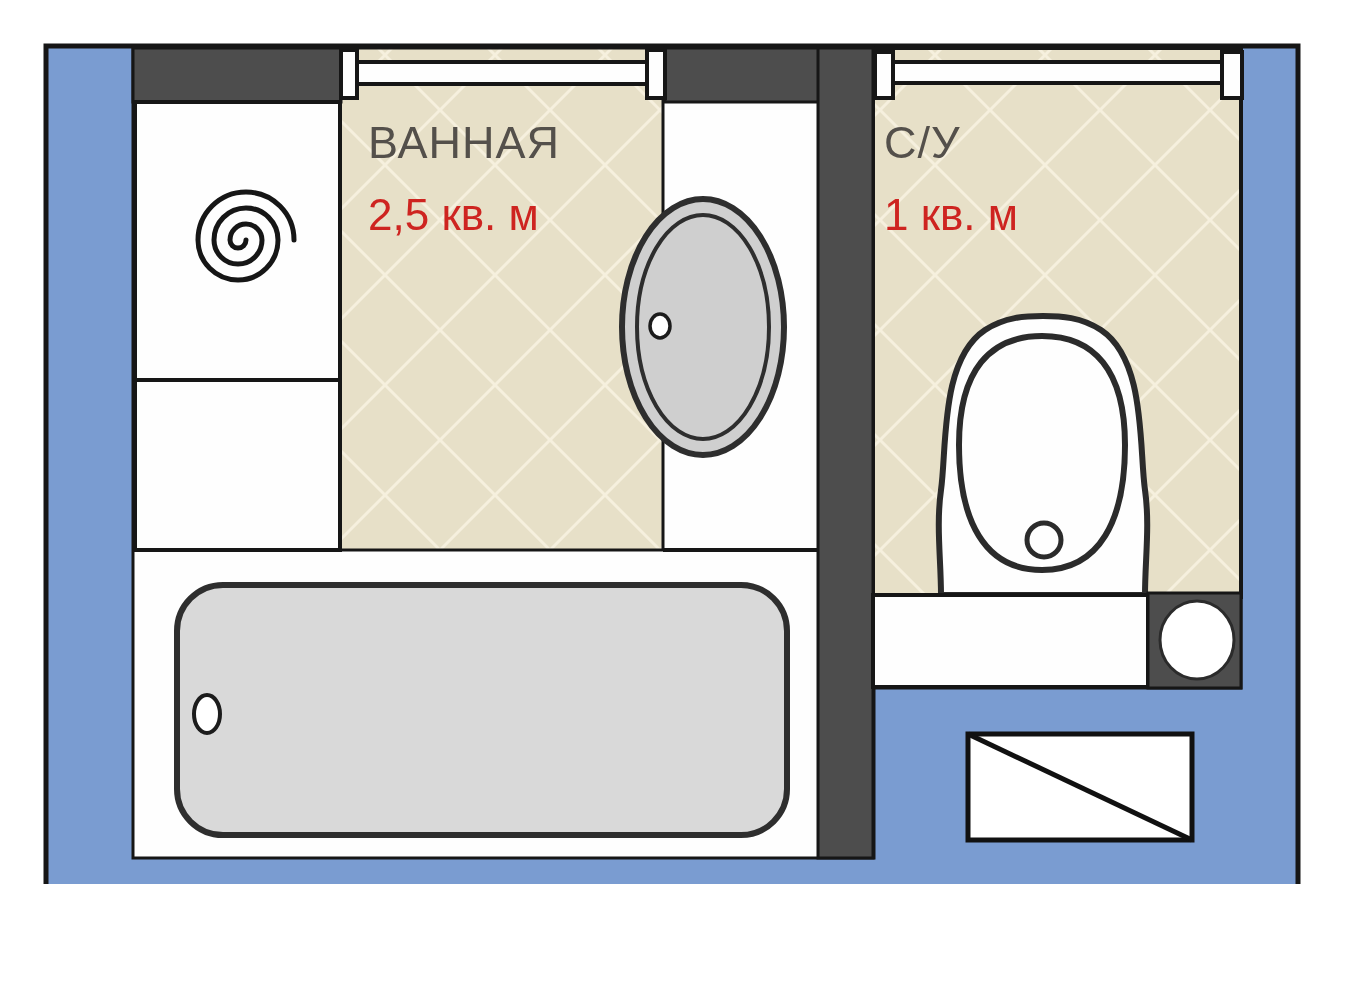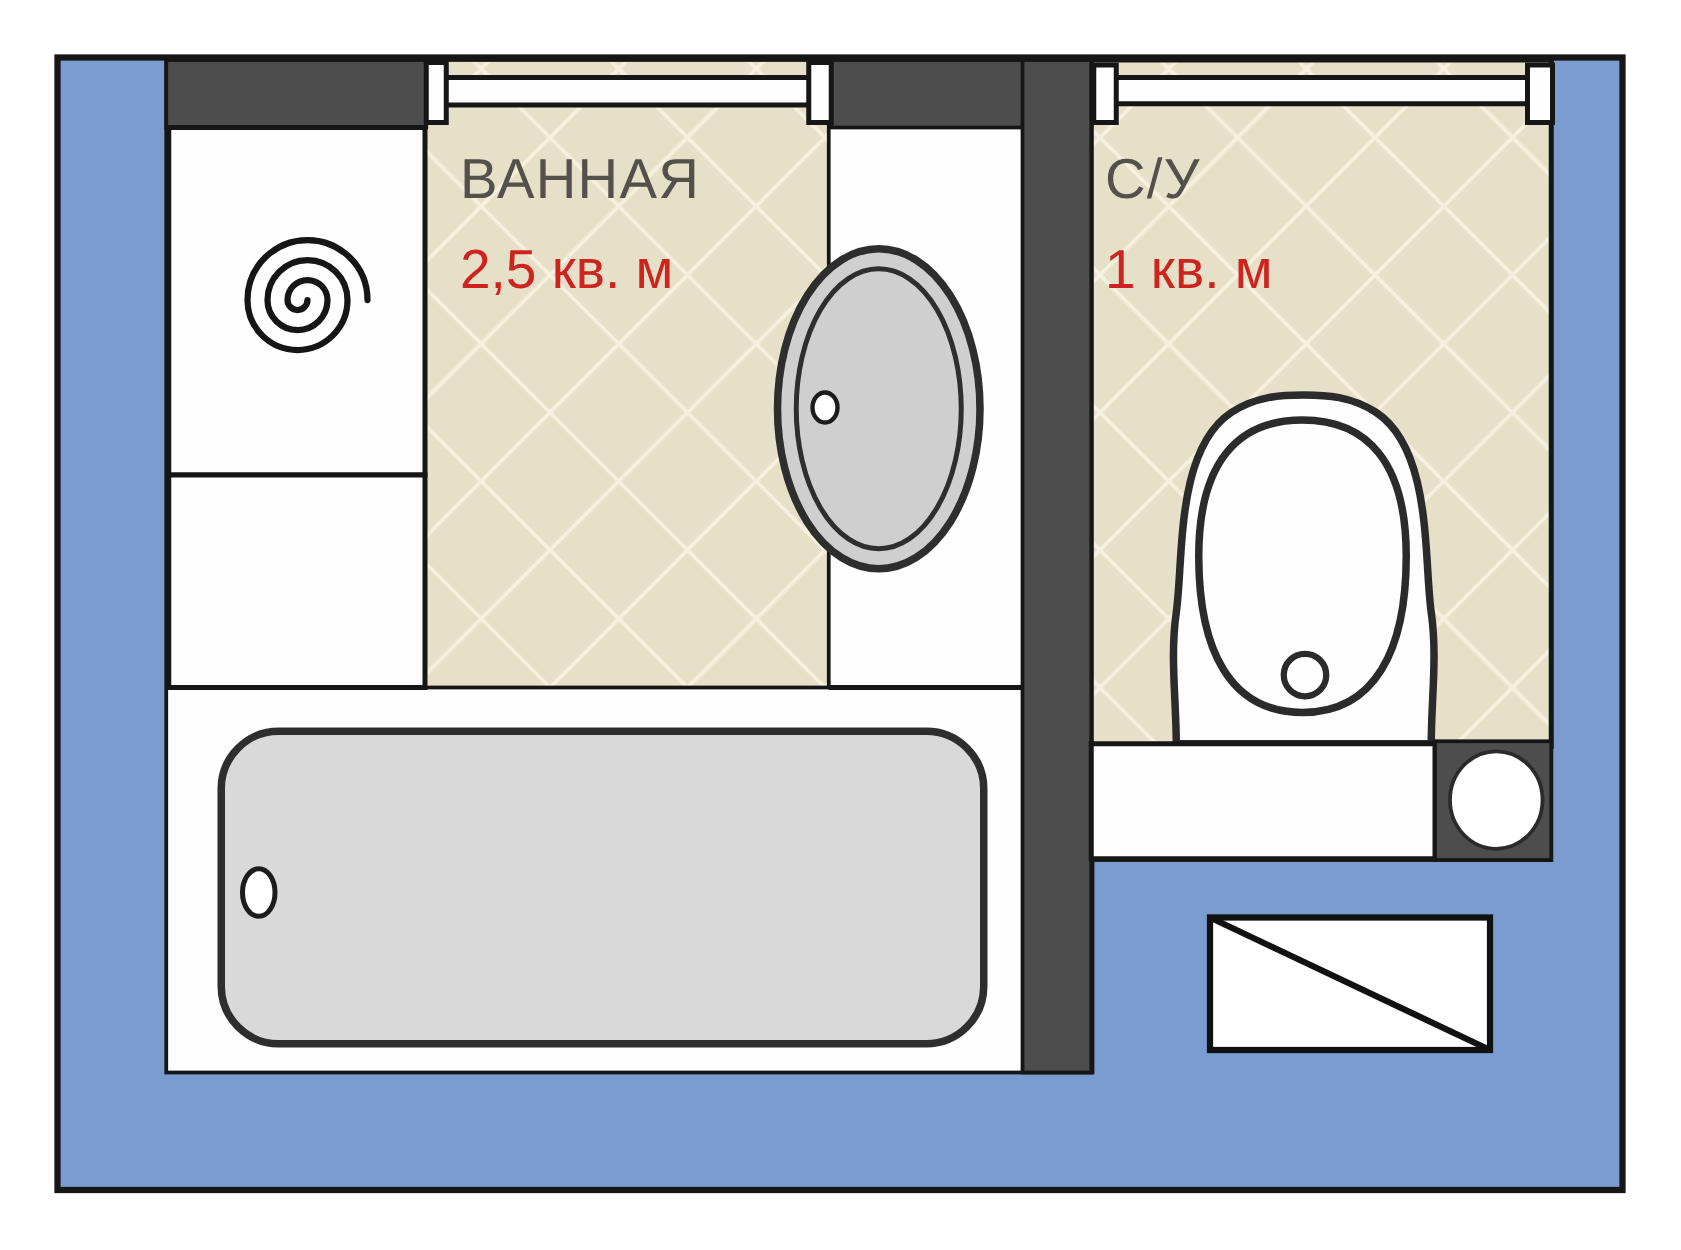--- a/index.html
+++ b/index.html
@@ -1,16 +1,16 @@
 <!DOCTYPE html>
 <html><head>
 <meta charset="utf-8">
 <style>
   html,body{margin:0;padding:0;background:#ffffff;}
-  .stage{position:relative;width:1345px;height:1000px;background:#ffffff;overflow:hidden;
+  .stage{position:relative;width:1345px;height:884px;background:#ffffff;overflow:hidden;
          font-family:"Liberation Sans", sans-serif;}
   svg{display:block;}
   .room-label{font-family:"Liberation Sans", sans-serif;font-size:45px;fill:#54504B;letter-spacing:1px;}
   .area-label{font-family:"Liberation Sans", sans-serif;font-size:44px;fill:#CE2420;}
   .wall{fill:#4D4D4D;stroke:#161616;stroke-width:3;}
   .whitefill{fill:#FEFEFE;stroke:#161616;}
   .outline{stroke:#161616;fill:none;}
 </style>
 </head>
 <body>

